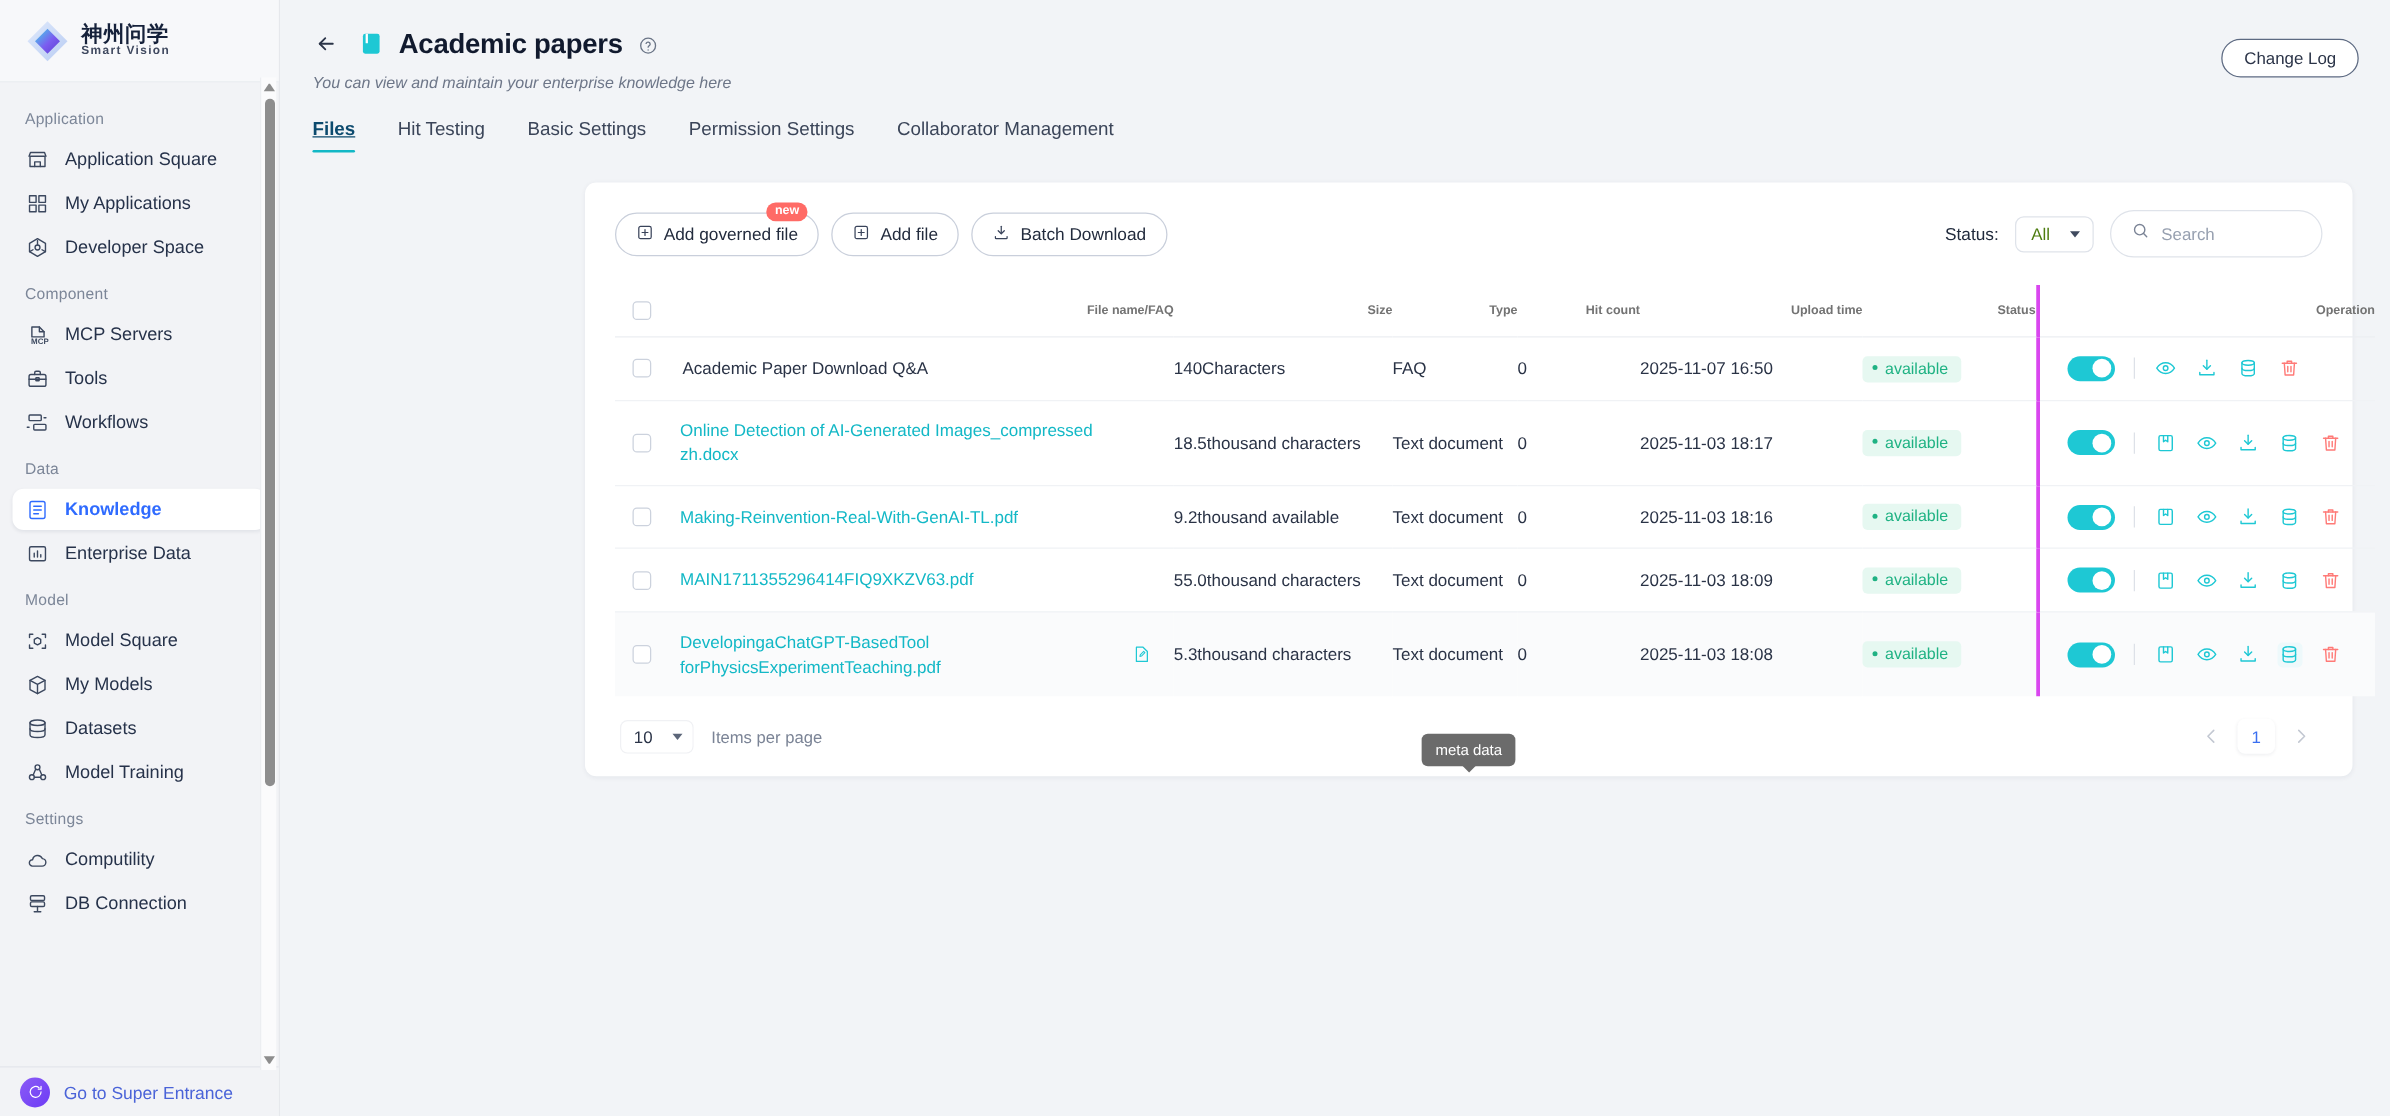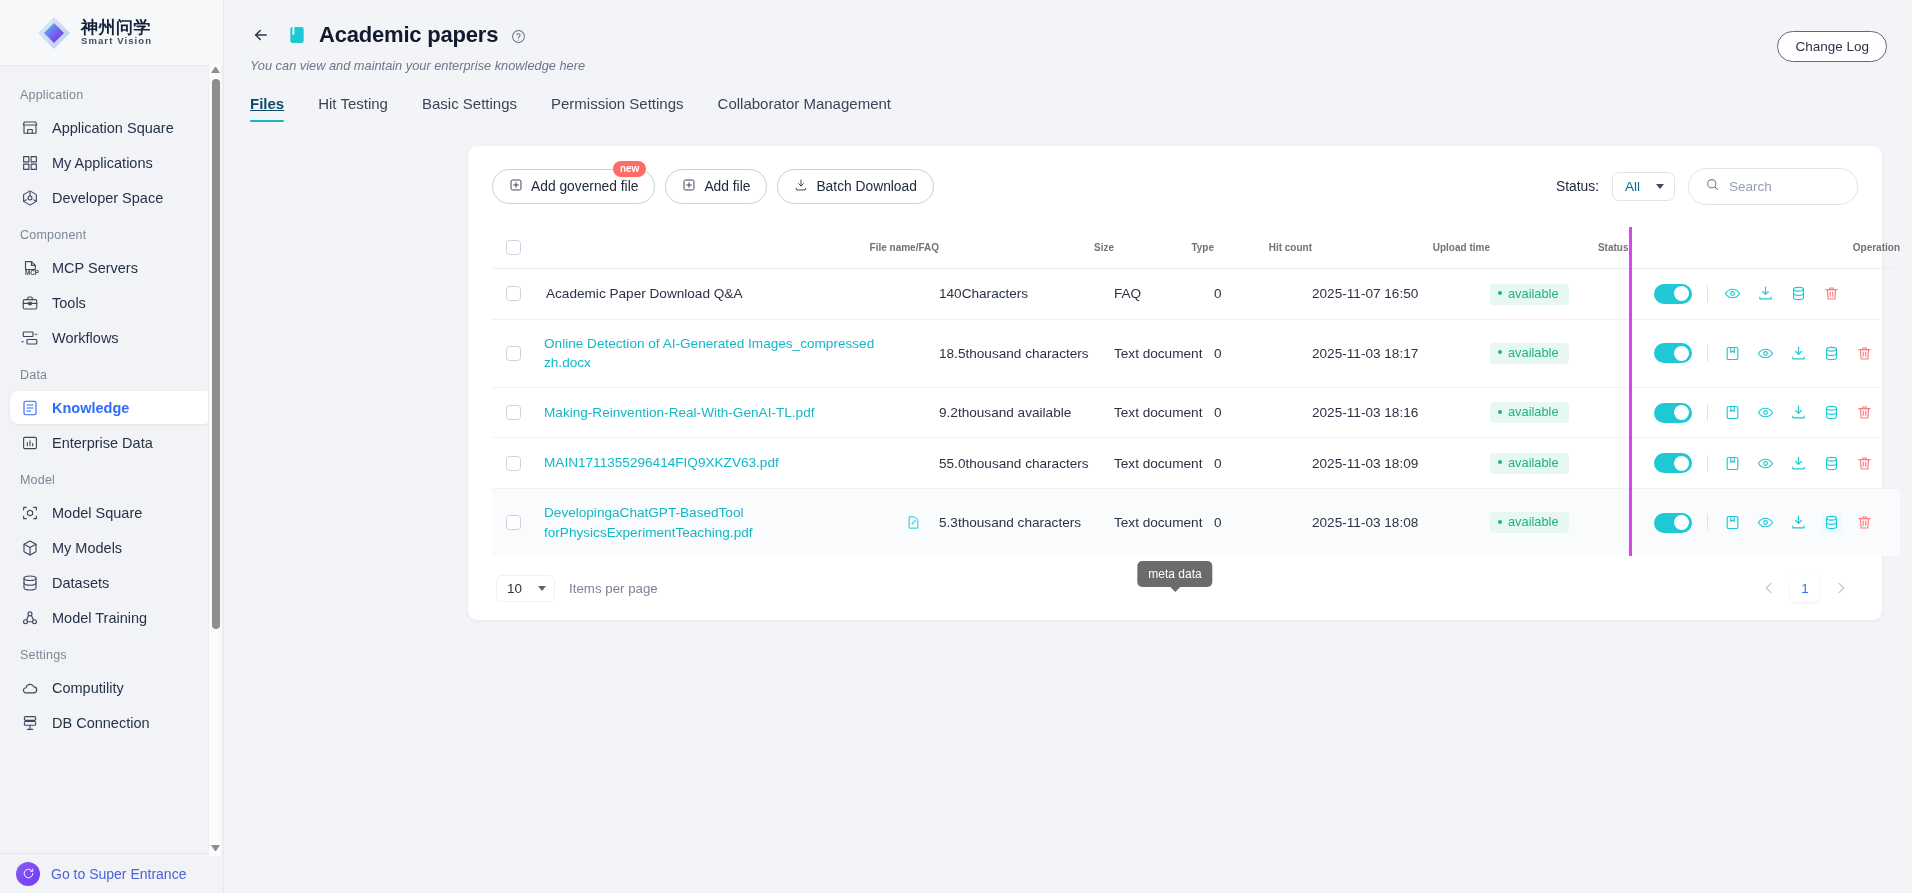--- a/index.html
+++ b/index.html
@@ -14,21 +14,21 @@
   
   .sidebar {
     width: 224px; height: 893px;
     background: #f2f3f6;
     border-right: 1px solid #e6e8ec;
     display: flex; flex-direction: column;
     position: relative; flex: 0 0 224px;
   }
   .brand {
     height: 66px; display: flex; align-items: center; gap: 9px;
-    padding-left: 36px; background: #f7f8fa;
+    padding-left: 20px; background: #f7f8fa;
     border-bottom: 1px solid #e9ebef;
   }
   .brand-mark { width: 36px; height: 36px; position: relative; flex: 0 0 36px; }
   .brand-text { display: flex; flex-direction: column; line-height: 1.05; }
   .brand-cn { font-size: 17px; font-weight: 700; color: #15213a; letter-spacing: .5px; }
   .brand-en { font-size: 9.5px; font-weight: 700; color: #404a60; letter-spacing: 1.1px; }
 
   .nav-scroll {
     flex: 1; overflow: hidden; padding-top: 10px; position: relative;
   }
@@ -119,21 +119,21 @@
   .new-badge {
     position: absolute; top: -9px; right: 8px;
     background: #ff6b66; color: #fff; font-size: 10px; font-weight: 700;
     border-radius: 9px; padding: 1.5px 7px; line-height: 1.25;
   }
   .tool-right { display: flex; align-items: center; gap: 13px; }
   .status-label { font-size: 13.8px; color: #202a3c; }
   .status-select {
     display: inline-flex; align-items: center; gap: 16px;
     background: #fff; border: 1px solid #dfe3ea; border-radius: 7px;
-    padding: 6px 10px 6px 12px; font-size: 13.5px; color: #0369a1; cursor: pointer; min-width: 62px;
+    padding: 6px 10px 6px 12px; font-size: 13.5px; color: #4d7c0f; cursor: pointer; min-width: 62px;
   }
   .caret { width: 0; height: 0; border-left: 4.5px solid transparent; border-right: 4.5px solid transparent; border-top: 5.5px solid #3f4a5e; }
   .search-box {
     display: inline-flex; align-items: center; gap: 9px;
     background: #fff; border: 1px solid #dfe3ea; border-radius: 19px;
     padding: 8px 16px; width: 170px;
   }
   .search-box input {
     border: none; outline: none; font-size: 13.5px; color: #2b3448; width: 100%;
     font-family: "Liberation Sans", sans-serif; background: transparent;
@@ -188,21 +188,21 @@
     content: ""; position: absolute; right: 2.5px; top: 2.5px;
     width: 15px; height: 15px; border-radius: 50%; background: #fff;
   }
   .op-sep { width: 1px; height: 17px; background: #dde1e8; margin: 0 2px; }
   .op-ico { width: 20px; height: 20px; display: flex; align-items: center; justify-content: center; cursor: pointer; border-radius: 4px; position: relative; }
   .op-ico svg { width: 17px; height: 17px; fill: none; stroke: #1ec8d4; stroke-width: 1.6; stroke-linecap: round; stroke-linejoin: round; }
   .op-ico.danger svg { stroke: #ff7a77; }
   .op-ico.hl { background: #eef9fb; }
 
   .tooltip {
-    position: absolute; bottom: 33px; left: 50%; transform: translateX(-50%);
+    position: absolute; bottom: 8px; left: 50%; transform: translateX(-50%);
     background: #6b6b6b; color: #fff; font-size: 12px; border-radius: 5px;
     padding: 6px 11px; white-space: nowrap; z-index: 30;
   }
   .tooltip::after {
     content: ""; position: absolute; bottom: -5px; left: 50%; transform: translateX(-50%);
     border-left: 6px solid transparent; border-right: 6px solid transparent; border-top: 6px solid #6b6b6b;
   }
 
   
   .pager { display: flex; align-items: center; justify-content: space-between; margin-top: 18px; padding: 0 4px; }

